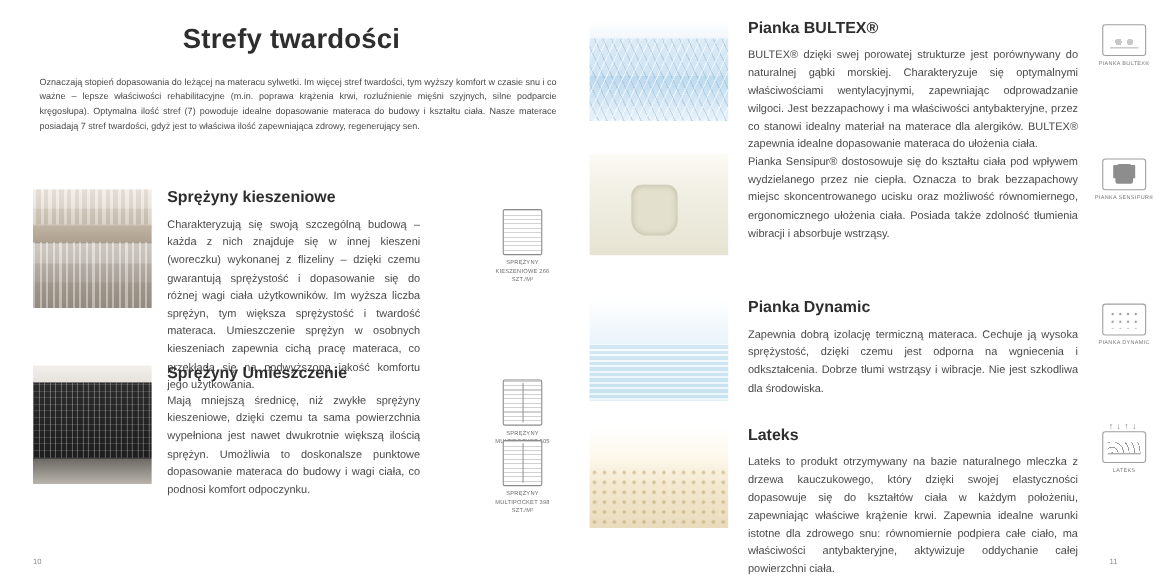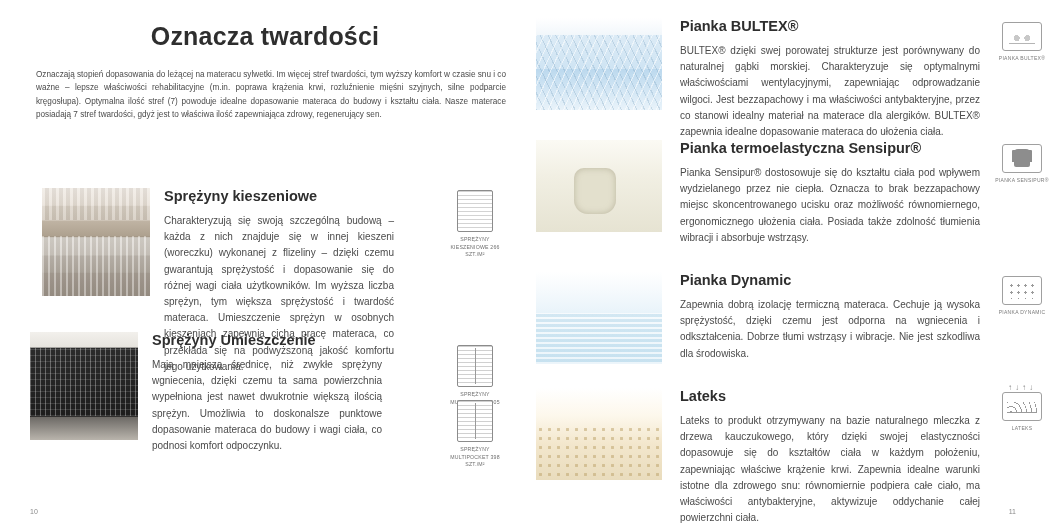--- a/index.html
+++ b/index.html
@@ -66,21 +66,21 @@
     line-height: 1.62;
     color: #4a4a4a;
     text-align: justify;
     margin: 0;
   }
 
   
   .block-l {
     position: absolute;
   }
-  .l1 { left: 30px; top: 188px; width: 470px; height: 110px; margin-left: 12px; }
+  .l1 { left: 30px; top: 172px; width: 470px; height: 110px; }
   .l2 { left: 30px; top: 332px; width: 470px; height: 110px; }
 
   .thumb {
     position: absolute;
     left: 0; top: 0;
     width: 108px;
     height: 108px;
     overflow: hidden;
     border: 0;
   }
@@ -301,41 +301,41 @@
       radial-gradient(circle, rgba(190,165,110,0.55) 0 1.4px, transparent 1.6px) 0 0 / 9px 9px;
   }
 </style>
 </head>
 <body>
 
 <div class="page">
 
   <div class="left-page">
 
-    <div class="main-title">Oznacza twardości</div>
+    <div class="main-title">Strefy twardości</div>
 
     <p class="intro">Oznaczają stopień dopasowania do leżącej na materacu sylwetki. Im więcej stref twardości, tym wyższy komfort w czasie snu i co ważne – lepsze właściwości rehabilitacyjne (m.in. poprawa krążenia krwi, rozluźnienie mięśni szyjnych, silne podparcie kręgosłupa). Optymalna ilość stref (7) powoduje idealne dopasowanie materaca do budowy i kształtu ciała. Nasze materace posiadają 7 stref twardości, gdyż jest to właściwa ilość zapewniająca zdrowy, regenerujący sen.</p>
 
     <div class="block-l l1">
       <div class="thumb">
         <div class="photo-pocket"></div>
       </div>
       <div class="block-text">
         <h2 class="sec-title">Sprężyny kieszeniowe</h2>
         <p class="sec-body">Charakteryzują się swoją szczególną budową – każda z nich znajduje się w innej kieszeni (woreczku) wykonanej z flizeliny – dzięki czemu gwarantują sprężystość i dopasowanie się do różnej wagi ciała użytkowników. Im wyższa liczba sprężyn, tym większa sprężystość i twardość materaca. Umieszczenie sprężyn w osobnych kieszeniach zapewnia cichą pracę materaca, co przekłada się na podwyższoną jakość komfortu jego użytkowania.</p>
       </div>
     </div>
 
     <div class="block-l l2">
       <div class="thumb">
         <div class="photo-multi"></div>
       </div>
       <div class="block-text">
         <h2 class="sec-title">Sprężyny Umieszczenie</h2>
-        <p class="sec-body">Mają mniejszą średnicę, niż zwykłe sprężyny wgniecenia, dzięki czemu ta sama powierzchnia wypełniona jest nawet dwukrotnie większą ilością sprężyn. Umożliwia to doskonalsze punktowe dopasowanie materaca do budowy i wagi ciała, co podnosi komfort odpoczynku.</p>
+        <p class="sec-body">Mają mniejszą średnicę, niż zwykłe sprężyny kieszeniowe, dzięki czemu ta sama powierzchnia wypełniona jest nawet dwukrotnie większą ilością sprężyn. Umożliwia to doskonalsze punktowe dopasowanie materaca do budowy i wagi ciała, co podnosi komfort odpoczynku.</p>
       </div>
     </div>
 
     <div class="spec sp1">
       <div class="spec-icon"></div>
       <div class="spec-label">SPRĘŻYNY KIESZENIOWE 266 SZT./M²</div>
     </div>
     <div class="spec sp2">
       <div class="spec-icon double"></div>
       <div class="spec-label">SPRĘŻYNY MULTIPOCKET 505 SZT./M²</div>
@@ -364,21 +364,20 @@
           </div>
         <div class="badge-label">PIANKA BULTEX®</div>
       </div>
     </div>
 
     <div class="block-r r2">
       <div class="r-thumb">
         <div class="ph-sensipur"></div>
       </div>
       <div class="r-text">
-        <h2 class="sec-title">Pianka termoelastyczna Sensipur®</h2>
         <p class="sec-body">Pianka Sensipur® dostosowuje się do kształtu ciała pod wpływem wydzielanego przez nie ciepła. Oznacza to brak bezzapachowy miejsc skoncentrowanego ucisku oraz możliwość równomiernego, ergonomicznego ułożenia ciała. Posiada także zdolność tłumienia wibracji i absorbuje wstrząsy.</p>
       </div>
       <div class="r-badge">
         <div class="badge-box">
             <span class="icon-hand"></span>
           </div>
         <div class="badge-label">PIANKA SENSIPUR®</div>
       </div>
     </div>
 

